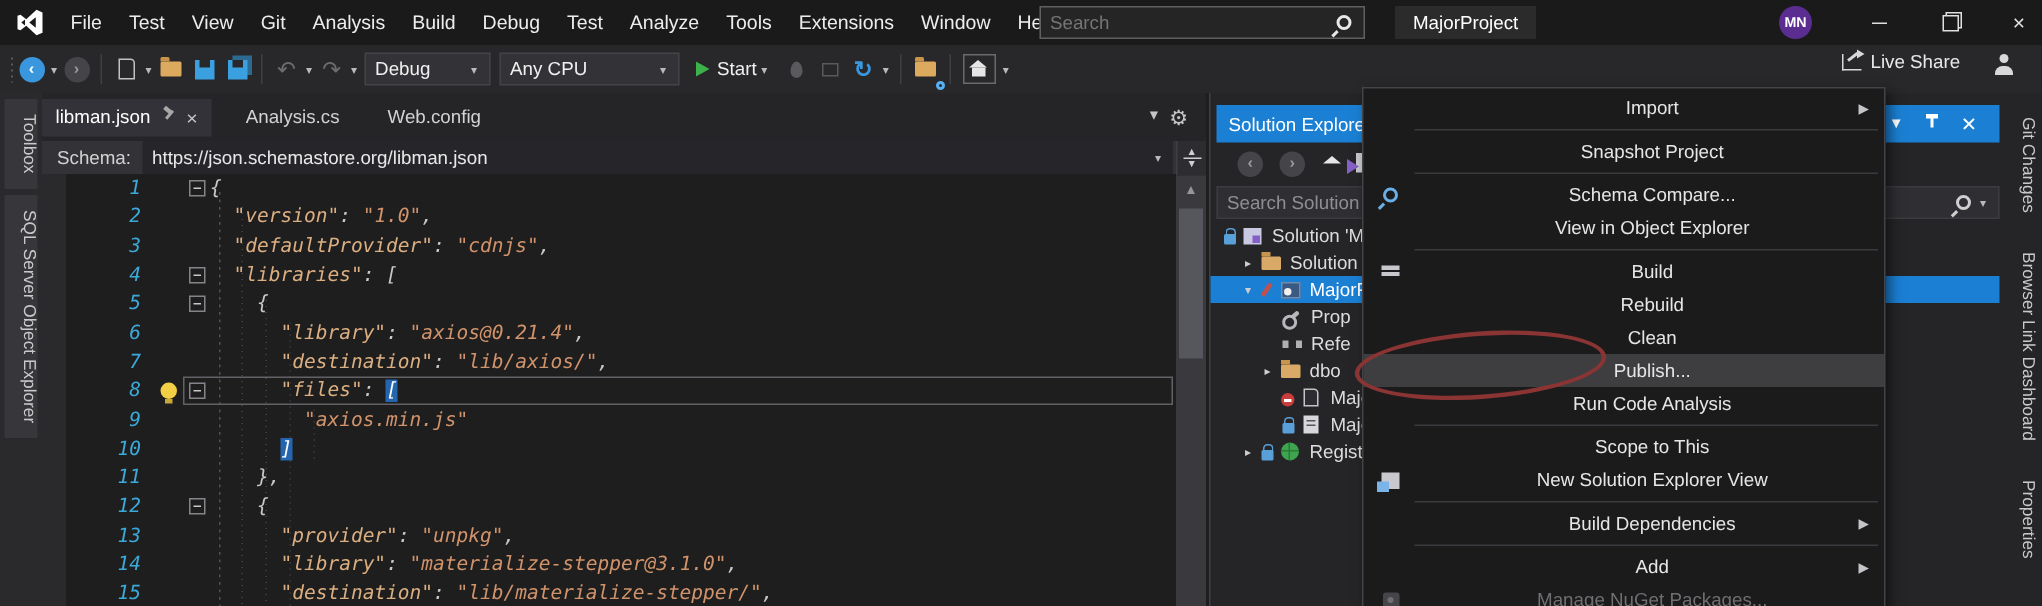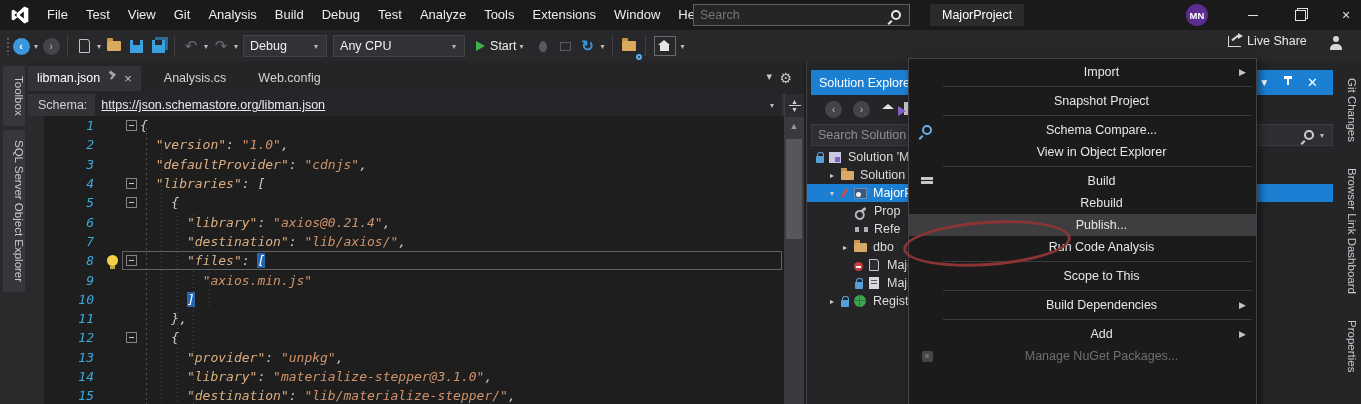--- a/index.html
+++ b/index.html
@@ -65,21 +65,21 @@
   .etab { height:25px; display:flex; align-items:center; padding:0 9px; font-size:12.5px; color:#d2d2d2; margin-right:14px; }
   .etab.active { background:#323238; color:#ffffff; }
   .pin-ico { width:10px; height:12px; position:relative; margin-left:8px; opacity:.8; }
   .pin-ico::before { content:""; position:absolute; left:4px; top:1px; width:2px; height:7px; background:#c5c5c5; transform:rotate(40deg); }
   .pin-ico::after { content:""; position:absolute; left:1px; top:0; width:6px; height:3px; background:#c5c5c5; transform:rotate(40deg); }
   .tab-close { color:#c5c5c5; font-size:13px; margin-left:6px; }
   .strip-ctrl { position:absolute; top:8px; color:#c5c5c5; font-size:11px; }
   #schemabar { position:absolute; left:0; top:32px; width:776px; height:22px; background:#333337; display:flex; align-items:center; }
   #schema-label { color:#d2d2d2; font-size:12.5px; padding:0 8px 0 10px; }
   #schema-combo { flex:1; height:22px; background:#26262a; color:#e9e9e9; font-size:12.5px; display:flex; align-items:center; padding:0 6px; }
-  #schema-combo .lbl { flex:1;text-decoration:underline; }
+  #schema-combo .lbl { flex:1; }
   #split-btn { position:absolute; right:0; top:32px; width:20px; height:23px; background:#2d2d31; border-left:1px solid #3f3f44; display:flex; flex-direction:column; align-items:center; justify-content:center; color:#cfcfcf; font-size:7px; line-height:5px; }
   #split-btn .bar { width:12px; height:1px; background:#cfcfcf; margin:1px 0; }
   #code-area { position:absolute; left:0; top:54px; width:756px; height:288px; background:#1e1e1e; overflow:hidden; }
   #margin-strip { position:absolute; left:0; top:0; width:16px; height:288px; background:#2a2a2c; }
   .guide { position:absolute; width:1px; background-image:linear-gradient(#45454a 1px, transparent 1px); background-size:1px 4px; }
   .fline { position:absolute; left:118px; width:1px; background-image:linear-gradient(#505055 2px, transparent 2px); background-size:1px 5px; }
   .crow { position:absolute; left:0; width:756px; height:19.3px; display:flex; align-items:center; }
   .c-num { width:74px; text-align:right; padding-right:8px; color:#3ba9d9; font:italic 13px "DejaVu Sans Mono", monospace; flex:none; }
   .c-glyph { width:20px; flex:none; display:flex; align-items:center; justify-content:center; }
   .c-fold { width:18px; flex:none; display:flex; align-items:center; justify-content:center; }
@@ -221,21 +221,21 @@
     </span>
   <span class="tsep"></span>
   <span class="ticon undo">↶</span>
   <span class="caret">▾</span>
   <span class="ticon undo">↷</span>
   <span class="caret">▾</span>
   <div class="combo" style="width:84px">
     <span class="lbl">Debug</span>
       <span class="caret">▾</span>
   </div>
-  <div class="combo" style="width:132px">
+  <div class="combo" style="width:120px">
     <span class="lbl">Any CPU</span>
       <span class="caret">▾</span>
   </div>
   <span class="ticon" style="width:auto;margin-left:8px">
     <span class="play"></span>
     <span class="start-lbl">Start</span>
   </span>
   <span class="caret">▾</span>
   <span class="ticon" style="margin-left:8px">
       <span class="flame"></span>
@@ -546,29 +546,38 @@
     <div class="msep"></div>
     <div class="mrow">
       <span class="mico">
         <span class="mi-build"></span>
       </span>
       <span>Build</span>
     </div>
     <div class="mrow">
       <span>Rebuild</span>
     </div>
+    <div class="mrow">
+      <span>Clean</span>
+    </div>
     <div class="mrow hl">
       <span>Publish...</span>
     </div>
     <div class="mrow">
       <span>Run Code Analysis</span>
     </div>
     <div class="msep"></div>
     <div class="mrow">
       <span>Scope to This</span>
+    </div>
+    <div class="mrow">
+      <span class="mico">
+        <span class="mi-newview"></span>
+      </span>
+      <span>New Solution Explorer View</span>
     </div>
     <div class="msep"></div>
     <div class="mrow">
       <span>Build Dependencies</span>
       <span class="sub">▶</span>
     </div>
     <div class="msep"></div>
     <div class="mrow">
       <span>Add</span>
       <span class="sub">▶</span>

